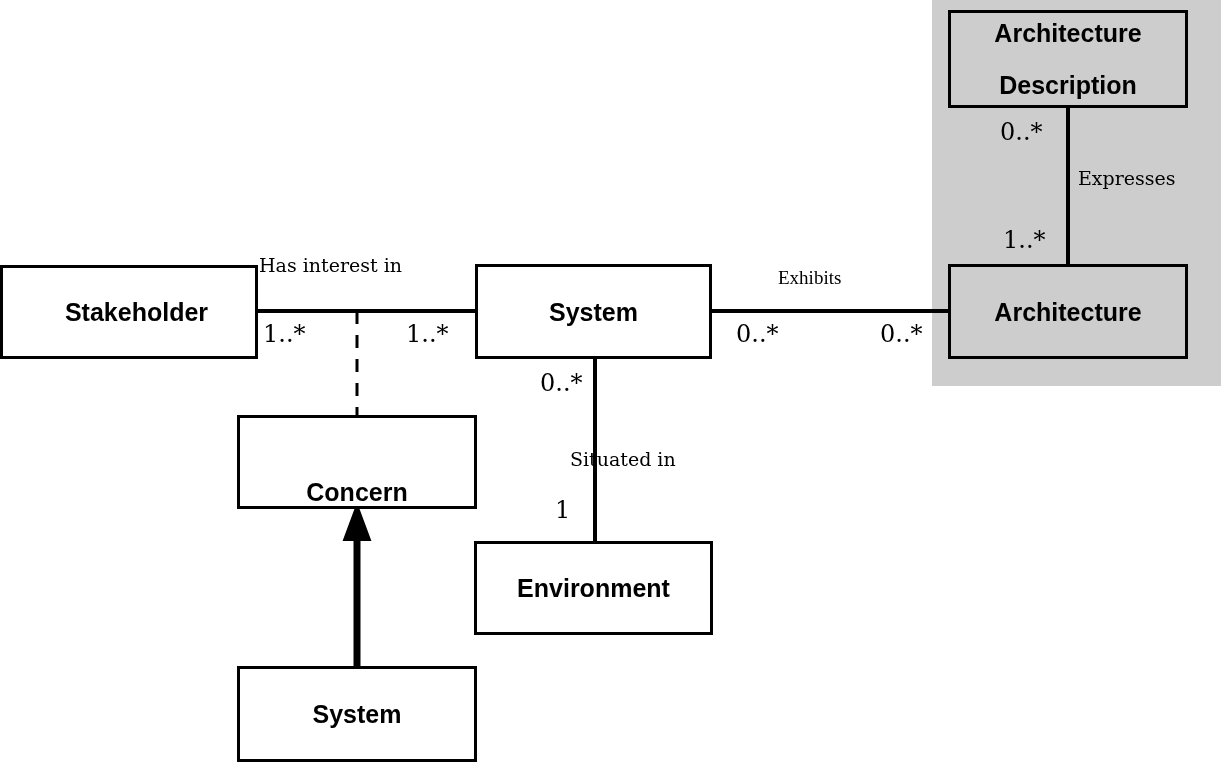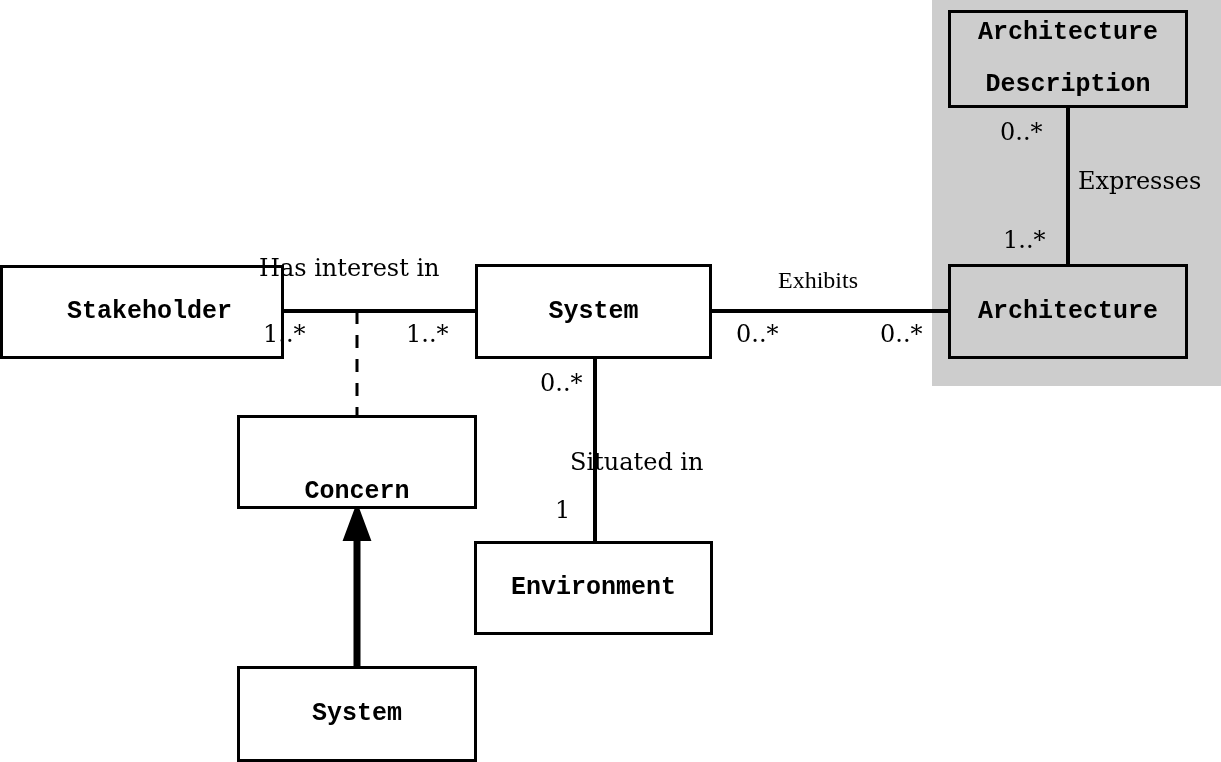--- a/index.html
+++ b/index.html
@@ -30,29 +30,29 @@
     border: 3px solid #000000;
     background: #ffffff;
     display: flex;
     align-items: center;
     justify-content: center;
     text-align: center;
     font-weight: bold;
     font-size: 25px;
     line-height: 1.12;
     color: #000000;
-    font-family: Liberation Mono, monospace;
+    font-family: Liberation Sans, sans-serif;
     gap: 24px;
   }
   .node-box.shaded {
     background: #cdcdcd;
   }
   .edge-label {
     position: absolute;
-    font-size: 24px;
+    font-size: 19px;
     color: #000000;
     white-space: nowrap;
     font-family: "DejaVu Serif", "Liberation Serif", serif;
     font-weight: normal;
   }
   .mult-label {
     position: absolute;
     font-size: 24px;
     color: #000000;
     white-space: nowrap;
@@ -80,21 +80,21 @@
     <line x1="711" y1="311" x2="950" y2="311" stroke="#000000" stroke-width="4"></line>
 
     <line x1="595" y1="357" x2="595" y2="543" stroke="#000000" stroke-width="4"></line>
 
     <line x1="1068" y1="107" x2="1068" y2="266" stroke="#000000" stroke-width="4"></line>
 
     <line x1="357" y1="666" x2="357" y2="530" stroke="#000000" stroke-width="7"></line>
     <polygon points="357,505 344,540 370,540" fill="#000000" stroke="#000000" stroke-width="2"></polygon>
   </svg>
 
-  <div class="node-box" style="left:0px; top:265px; width:284px; height:94px;padding-left:15px;">
+  <div class="node-box" style="left:0px; top:265px; width:258px; height:94px;padding-left:15px;">
     <span>Stakeholder</span>
   </div>
 
   <div class="node-box" style="left:475px; top:264px; width:237px; height:95px;">
     <span>System</span>
   </div>
 
   <div class="node-box" style="left:237px; top:415px; width:240px; height:94px;align-items:flex-end;">
     <span>Concern</span>
   </div>

